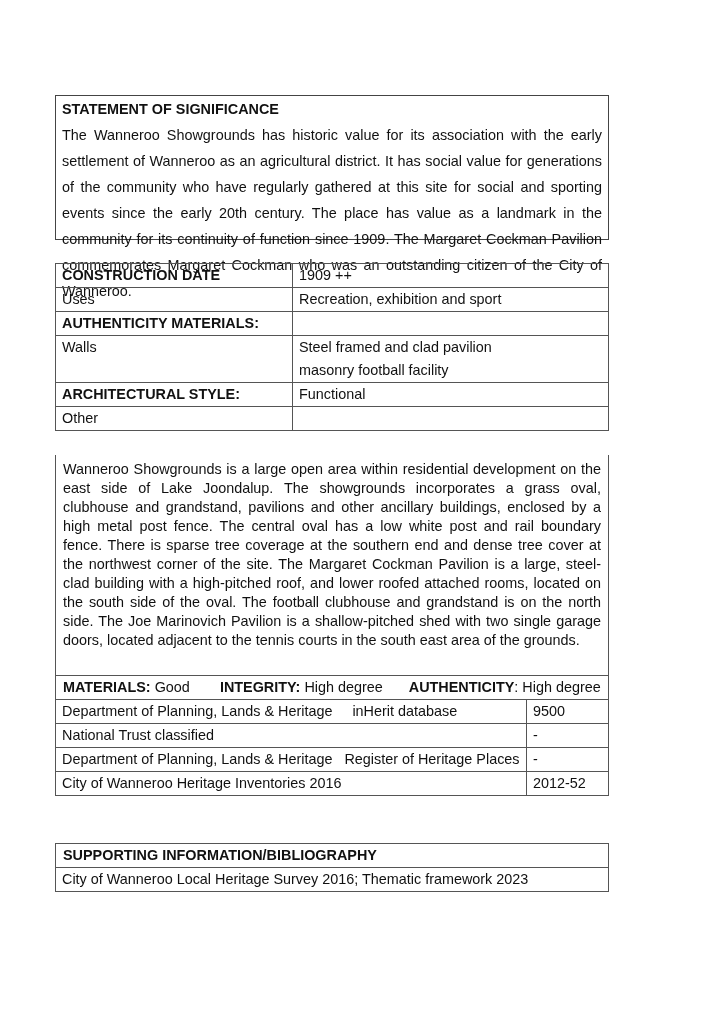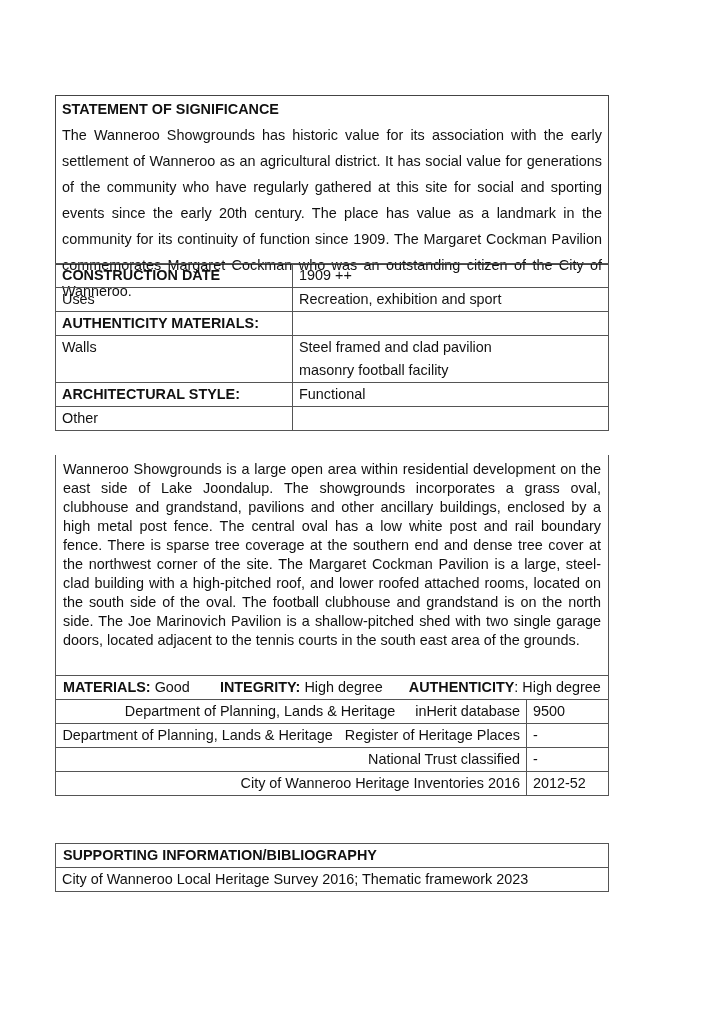--- a/index.html
+++ b/index.html
@@ -9,33 +9,33 @@
     }
     .box {
       position: absolute; left: 55px; width: 554px;
       border: 1px solid #444; box-sizing: border-box;
     }
     .b { font-weight: bold; }
     .just { text-align: justify; text-align-last: left; }
     table { border-collapse: collapse; width: 100%; }
     td { border: 1px solid #555; padding: 0 6px; vertical-align: top; box-sizing: border-box; }
     .rowh { height: 24px; line-height: 22px; }
-    #sig { top: 95px; height: 170px; padding: 3px 6px; }
+    #sig { top: 95px; height: 145px; padding: 3px 6px; }
     #sig .hd { line-height: 21px; }
     #sig .txt { line-height: 26px; margin-top: 2px; }
     #cons { top: 263px; border: none; }
     #cons table { border: 1px solid #444; }
     .c1 { width: 237px; }
     #desc { top: 455px; border-top: none; padding: 2px 7px 3px 7px; height: 220px; border-left:1px solid #555; border-right:1px solid #555; border-bottom:none;}
     #desc .hd { line-height: 21px; }
     #desc .txt { line-height: 19px; margin-top: 3px; }
     #lst { top: 675px; border: none; }
     #lst table { border: 1px solid #444; }
     .cl { width: 82px; }
-    .wide { white-space: pre; text-align: right; }
+    .wide { white-space: pre; }
     #bib { top: 843px; border: none; }
     #bib table { border: 1px solid #444; }
   </style>
 </head>
 <body>
 
 <div id="sig" class="box">
   <div class="hd b">STATEMENT OF SIGNIFICANCE</div>
   <div class="txt just">The Wanneroo Showgrounds has historic value for its association with the early settlement of Wanneroo as an agricultural district.  It has social value for generations of the community who have regularly gathered at this site for social and sporting events since the early 20th century.  The place has value as a landmark in the community for its continuity of function since 1909. The Margaret Cockman Pavilion commemorates Margaret Cockman who was an outstanding citizen of the City of Wanneroo.</div>
 </div>
@@ -90,25 +90,25 @@
         <span>High degree</span>
         <span style="display:inline-block;width:18px;"></span>
         <span class="b">AUTHENTICITY</span><span>: High degree</span>
       </td>
     </tr>
     <tr class="rowh">
       <td class="wide">Department of Planning, Lands &amp; Heritage     inHerit database</td>
       <td class="cl">9500</td>
     </tr>
     <tr class="rowh">
-      <td class="wide">Department of Planning, Lands &amp; Heritage   Register of Heritage Places</td>
+      <td class="wide">National Trust classified</td>
       <td class="cl">-</td>
     </tr>
     <tr class="rowh">
-      <td class="wide">National Trust classified</td>
+      <td class="wide">Department of Planning, Lands &amp; Heritage   Register of Heritage Places</td>
       <td class="cl">-</td>
     </tr>
     <tr class="rowh">
       <td class="wide">City of Wanneroo Heritage Inventories 2016</td>
       <td class="cl">2012-52</td>
     </tr>
   </tbody>
     </table>
 </div>
 

